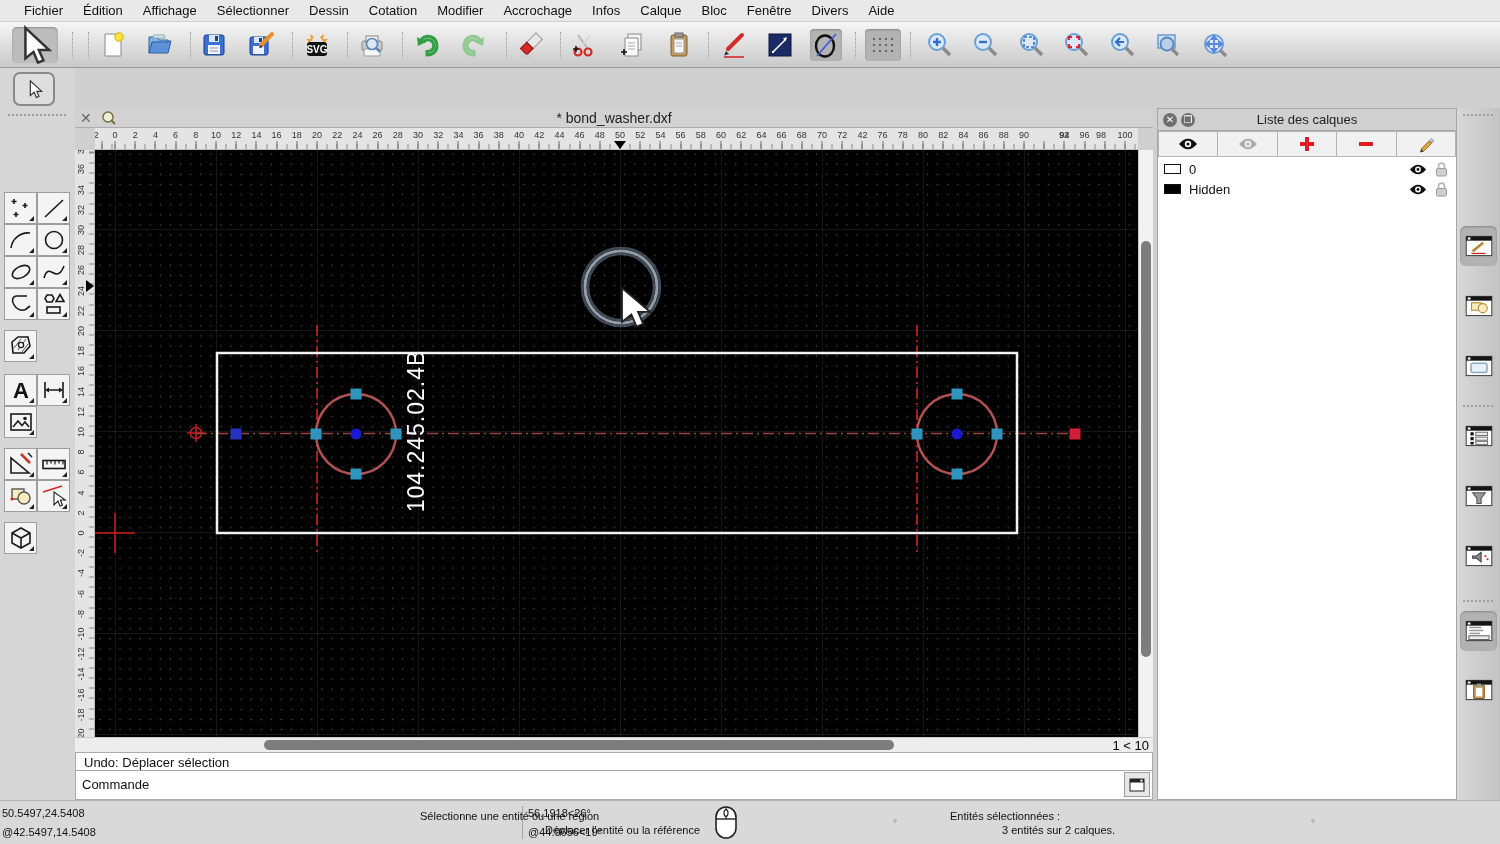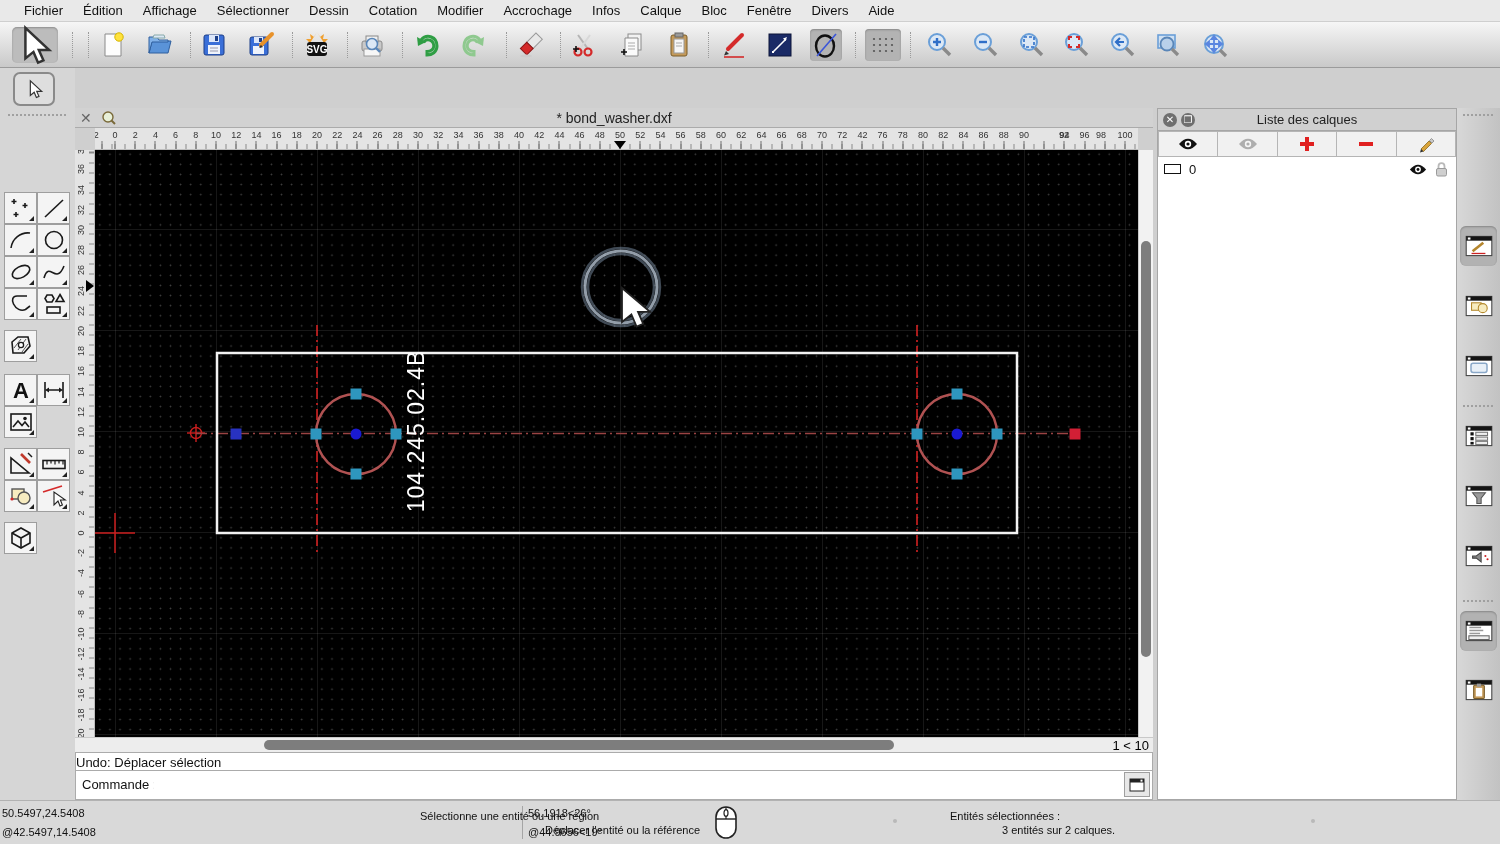--- a/index.html
+++ b/index.html
@@ -56,21 +56,21 @@
       radial-gradient(circle, rgba(255,255,255,.25) .8px, transparent 1px);
     background-size:101px 100%, 100% 101px, 10.1px 10.1px;
     background-position:20px 0, 0 80px, 9.9px 9.3px; overflow:hidden; }
   #vscroll { position:absolute; left:1138px; top:150px; width:15px; height:587px; background:#f2f2f2; border-left:1px solid #c9c9c9; }
   #vthumb { position:absolute; left:2px; top:91px; width:10px; height:416px; background:#7d7d7d; border-radius:5px; }
   #hscrollrow { position:absolute; left:75px; top:737px; width:1078px; height:15px; background:#ededed; border-top:1px solid #c9c9c9; }
   #hthumb { position:absolute; left:189px; top:2px; width:630px; height:10px; background:#7d7d7d; border-radius:5px; }
   #zoomlbl { position:absolute; right:4px; top:0; font-size:13px; color:#000; line-height:15px; background:#ededed; padding-left:6px; }
   
   #undobar { position:absolute; left:75px; top:752px; width:1078px; height:19px; background:#fff; border:1px solid #ababab; }
-  #undobar span { font-size:13px; color:#111; line-height:17px; padding-left:0; display:inline-block; }
+  #undobar span { font-size:13px; color:#111; line-height:17px; padding-left:8px; display:inline-block; }
   #cmdrow { position:absolute; left:75px; top:771px; width:1078px; height:29px; background:#fff; border:1px solid #ababab; border-top:none; }
   #cmdrow .lbl { position:absolute; left:6px; top:0; font-size:13px; color:#111; line-height:27px; }
   #cmd-input { position:absolute; left:78px; top:3px; width:968px; height:21px; background:#fff; border:none; outline:none; font-size:13px; }
   #cmd-detach { position:absolute; right:2px; top:1px; width:26px; height:25px; background:#e7e7e7; border:1px solid #9f9f9f; display:flex; align-items:center; justify-content:center; }
   
   #rpanel { position:absolute; left:1157px; top:108px; width:300px; height:692px; background:#fff; border:1px solid #a6a6a6; }
   #rpanel-title { position:absolute; left:0; top:0; right:0; height:22px; background:#d0d0d0; border-bottom:1px solid #a6a6a6; }
   #rpanel-title .cap { position:absolute; left:0; right:0; text-align:center; font-size:13px; color:#222; line-height:22px; }
   .wbtn { position:absolute; top:4px; width:14px; height:14px; border-radius:50%; background:#6f6f6f; color:#fff;
     font-size:10px; line-height:14px; text-align:center; }
@@ -668,20 +668,35 @@
             <path d="M1,7 Q10,-3.5 19,7 Q10,17.5 1,7 Z" fill="#111"></path>
             <circle cx="10" cy="7" r="3.2" fill="#fff"></circle>
             <circle cx="10" cy="7" r="1.6" fill="#111"></circle>
           </svg>
           <svg width="13" height="16" viewBox="0 0 13 16">
             <path d="M3.5,8 V5.2 a3,3 0 0 1 6,0 V8" fill="none" stroke="#b9b9b9" stroke-width="1.8"></path>
             <rect x="1.5" y="7.5" width="10" height="7.5" rx="1.5" fill="#cfcfcf" stroke="#9a9a9a"></rect>
           </svg>
         </span>
       </div>
+      <div class="layer-row">
+        <span class="swatch" style="background:#000000"></span>
+        <span class="lname">Hidden</span>
+        <span class="row-icons">
+          <svg width="18" height="13" viewBox="0 0 20 14">
+            <path d="M1,7 Q10,-3.5 19,7 Q10,17.5 1,7 Z" fill="#111"></path>
+            <circle cx="10" cy="7" r="3.2" fill="#fff"></circle>
+            <circle cx="10" cy="7" r="1.6" fill="#111"></circle>
+          </svg>
+          <svg width="13" height="16" viewBox="0 0 13 16">
+            <path d="M3.5,8 V5.2 a3,3 0 0 1 6,0 V8" fill="none" stroke="#b9b9b9" stroke-width="1.8"></path>
+            <rect x="1.5" y="7.5" width="10" height="7.5" rx="1.5" fill="#cfcfcf" stroke="#9a9a9a"></rect>
+          </svg>
+        </span>
+      </div>
     </div>
 </div>
 
 <div id="rightdock">
   <div class="dock-dots" style="top:6px"></div>
   <div class="dock-dots" style="top:297px"></div>
   <div class="dock-dots" style="top:492px"></div>
 <div class="dockbtn active" style="top: 118px;">
       <svg width="32" height="28" viewBox="0 0 30 26">
         <rect x="3" y="4" width="24" height="18" fill="#fff" stroke="#444"></rect>

